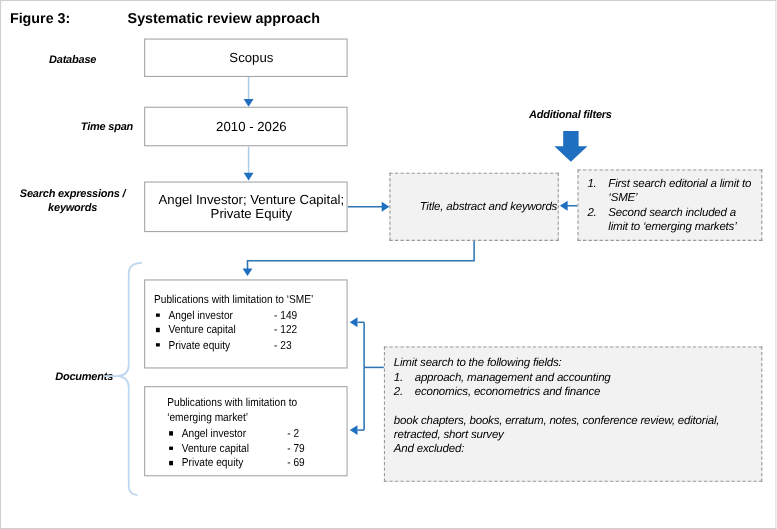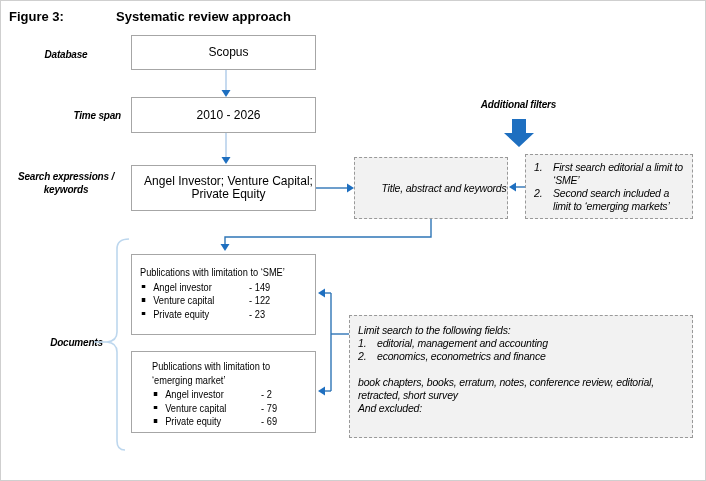--- a/index.html
+++ b/index.html
@@ -163,21 +163,21 @@
         <span class="pubname" style="flex-basis:109px;">Private equity</span>
         <span class="pubval">- 69</span>
       </div>
     </div>
   </div>
 
   <div class="dashedbox" style="left:348px;top:278px;width:344px;height:123px;padding:8px 8px 0 8px;line-height:13px;margin-top:36px;">
     <div>Limit search to the following fields:</div>
     <div class="notelist">
       <span class="notenum">1.</span>
-      <span class="notetext">editorial, management and accounting</span>
+      <span class="notetext">approach, management and accounting</span>
     </div>
     <div class="notelist">
       <span class="notenum">2.</span>
       <span class="notetext">economics, econometrics and finance</span>
     </div>
     <div style="height:13px;"></div>
     <div>book chapters, books, erratum, notes, conference review, editorial, retracted, short survey</div>
     <div>And excluded:</div>
   </div>
 

